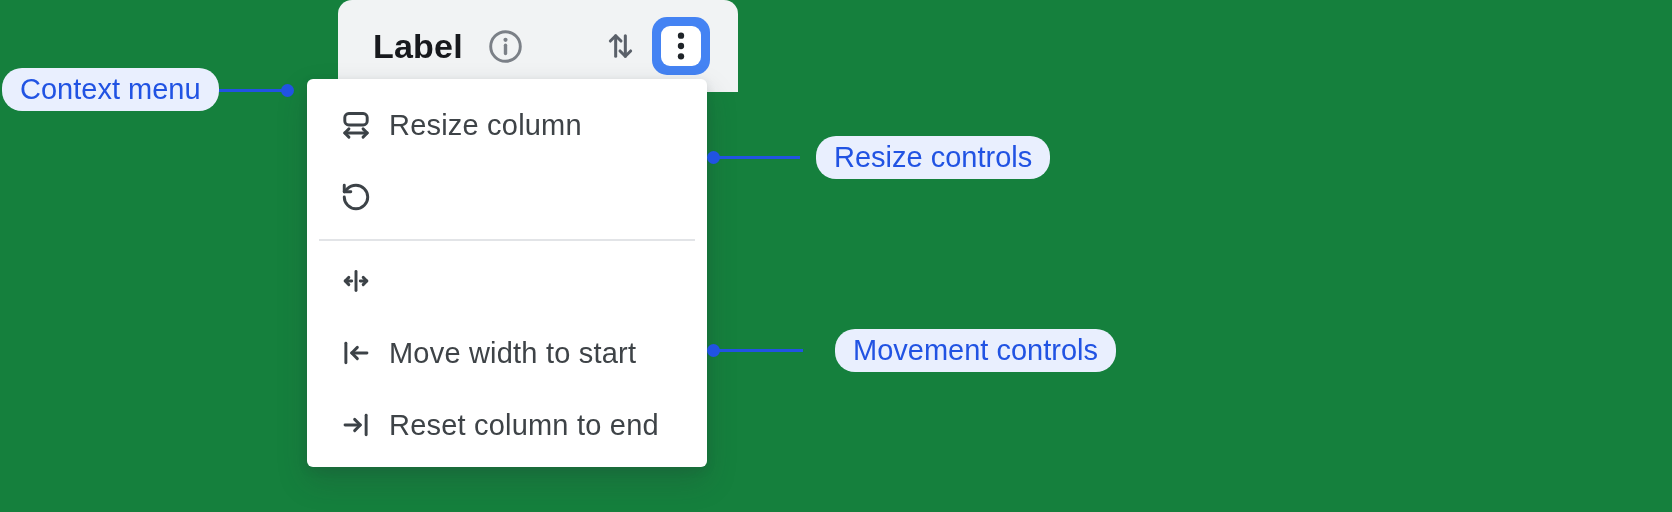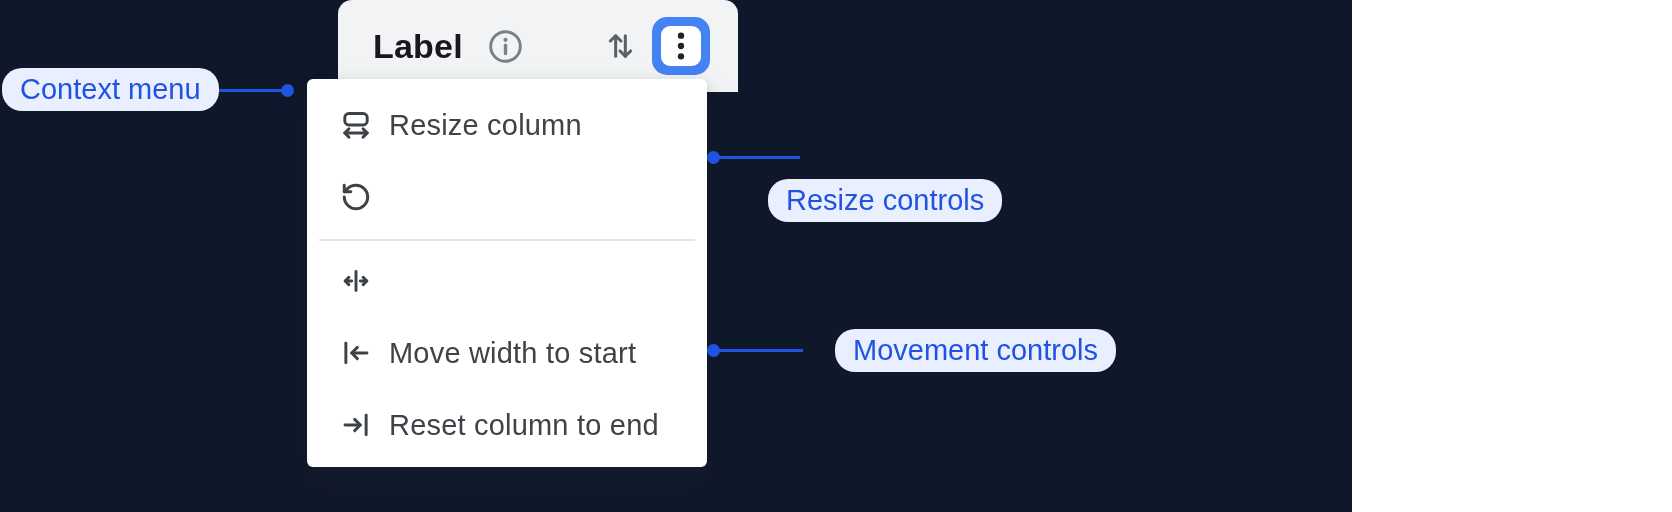--- a/index.html
+++ b/index.html
@@ -1,17 +1,17 @@
 <!DOCTYPE html>
 <html><head>
 <meta charset="utf-8">
 <style>
   html,body{margin:0;padding:0;background:#ffffff;}
   .canvas{
-    position:relative;width:1352px;height:512px;overflow:hidden;background:#0f172a;
+    position:relative;width:1672px;height:512px;overflow:hidden;background:#15803d;
     font-family:"Liberation Sans","DejaVu Sans",sans-serif;
   }
   
   .col-header{
     position:absolute;left:338px;top:0;width:400px;height:92px;
     background:#f1f3f4;border-radius:14px 14px 0 0;
     display:flex;align-items:center;box-sizing:border-box;
     padding-left:35px;padding-right:28px;z-index:1;
   }
   .col-header .hlabel{
@@ -146,19 +146,19 @@
     </div>
 
   </div>
 
   <div class="pill" style="left:2px;top:68px;">Context menu</div>
   <div class="conn-line" style="left:202px;top:89px;width:86px;"></div>
   <div class="conn-dot" style="left:281px;top:84px;"></div>
 
   <div class="conn-dot" style="left:707px;top:151px;"></div>
   <div class="conn-line" style="left:716px;top:156px;width:84px;"></div>
-  <div class="pill" style="left:768px;top:136px;margin-top:43px;">Resize controls</div>
+  <div class="pill" style="left:816px;top:136px;">Resize controls</div>
 
   <div class="conn-dot" style="left:707px;top:344px;"></div>
   <div class="conn-line" style="left:716px;top:349px;width:87px;"></div>
   <div class="pill" style="left:835px;top:329px;">Movement controls</div>
 
 </div>
 
 </body></html>

